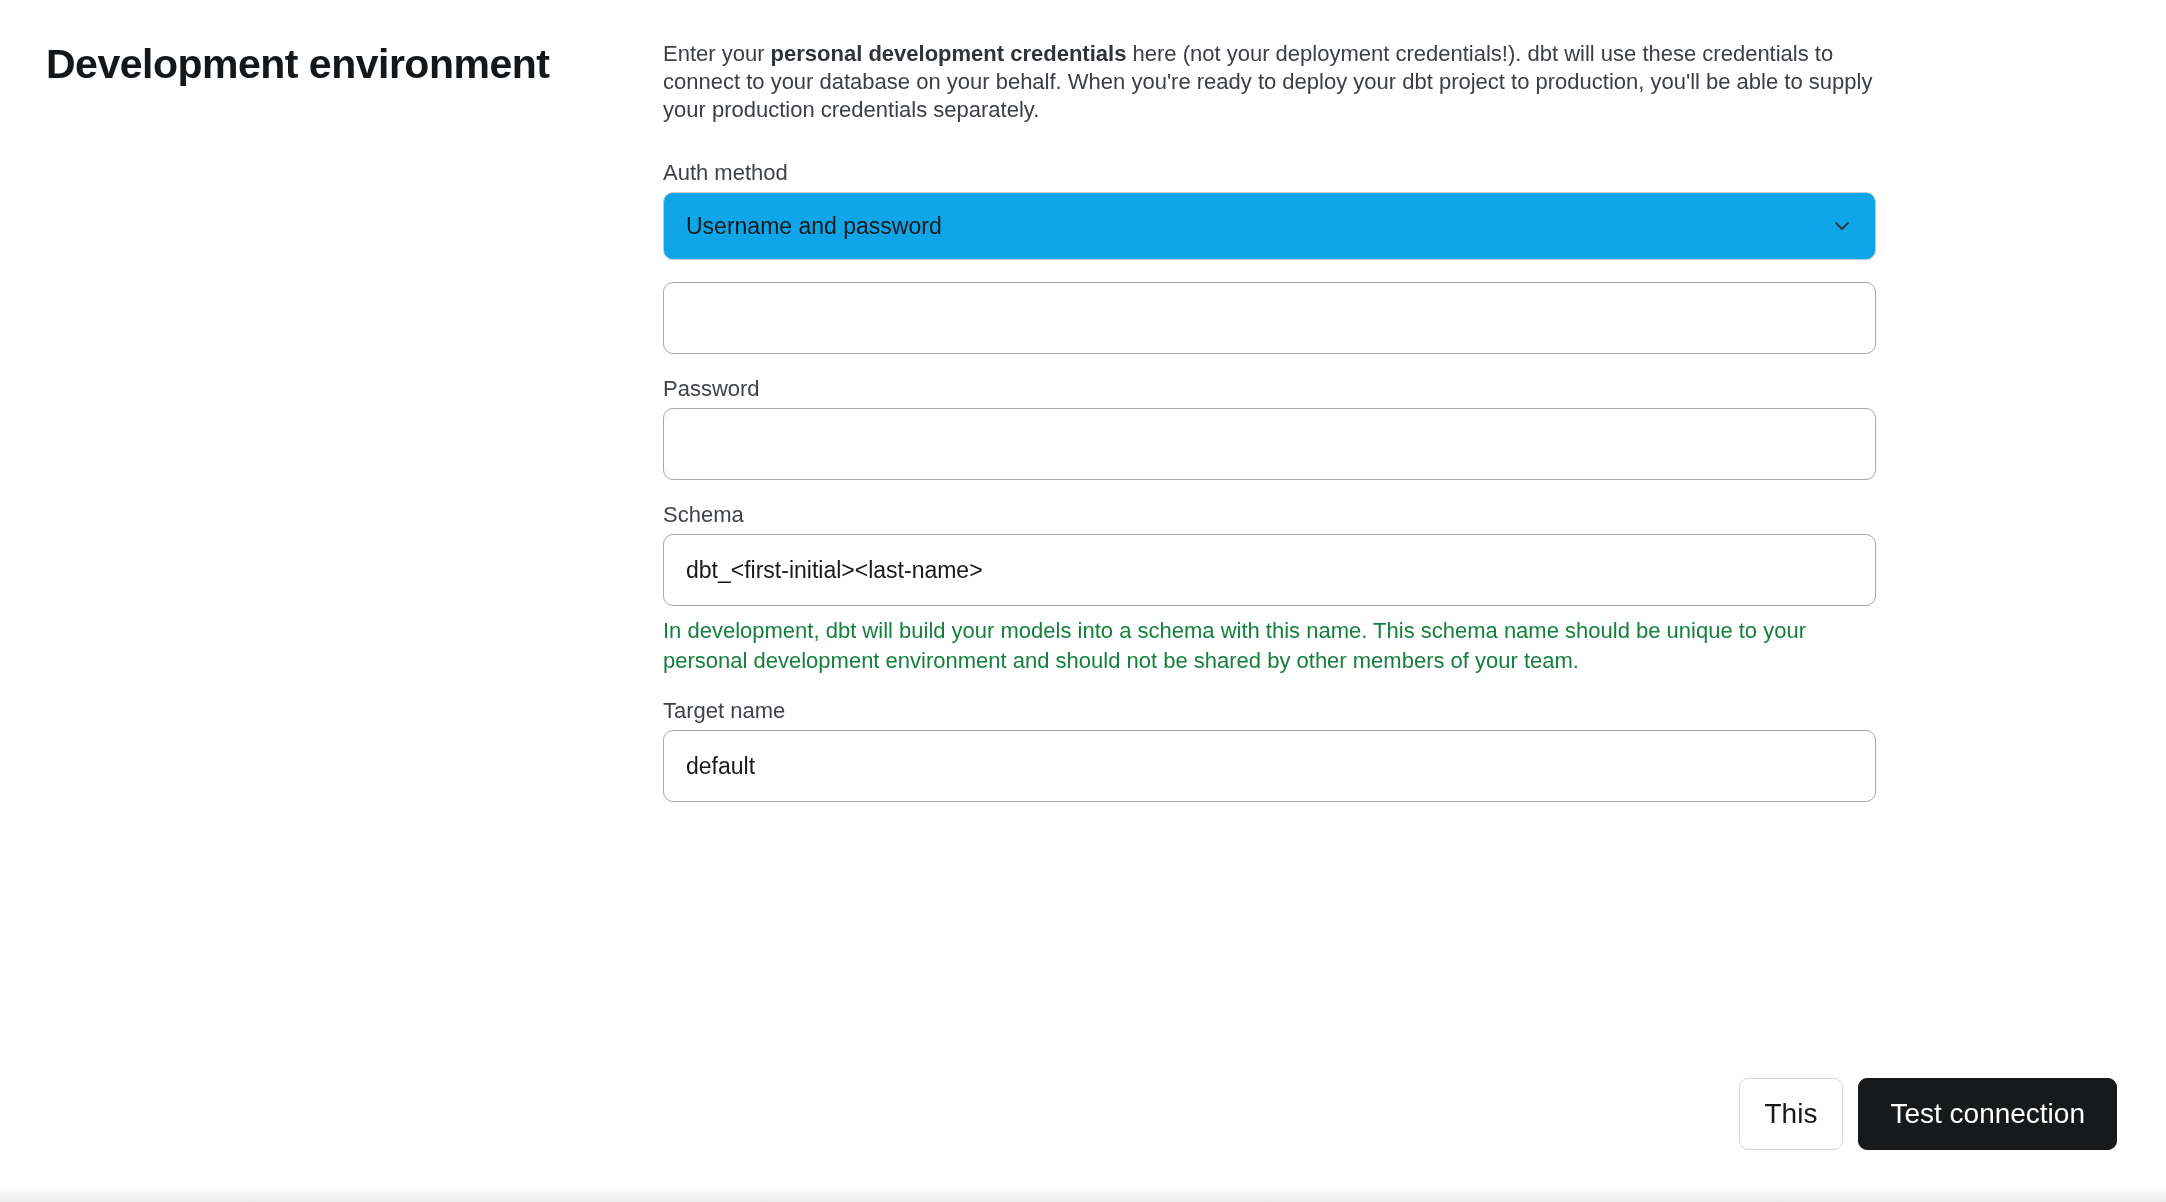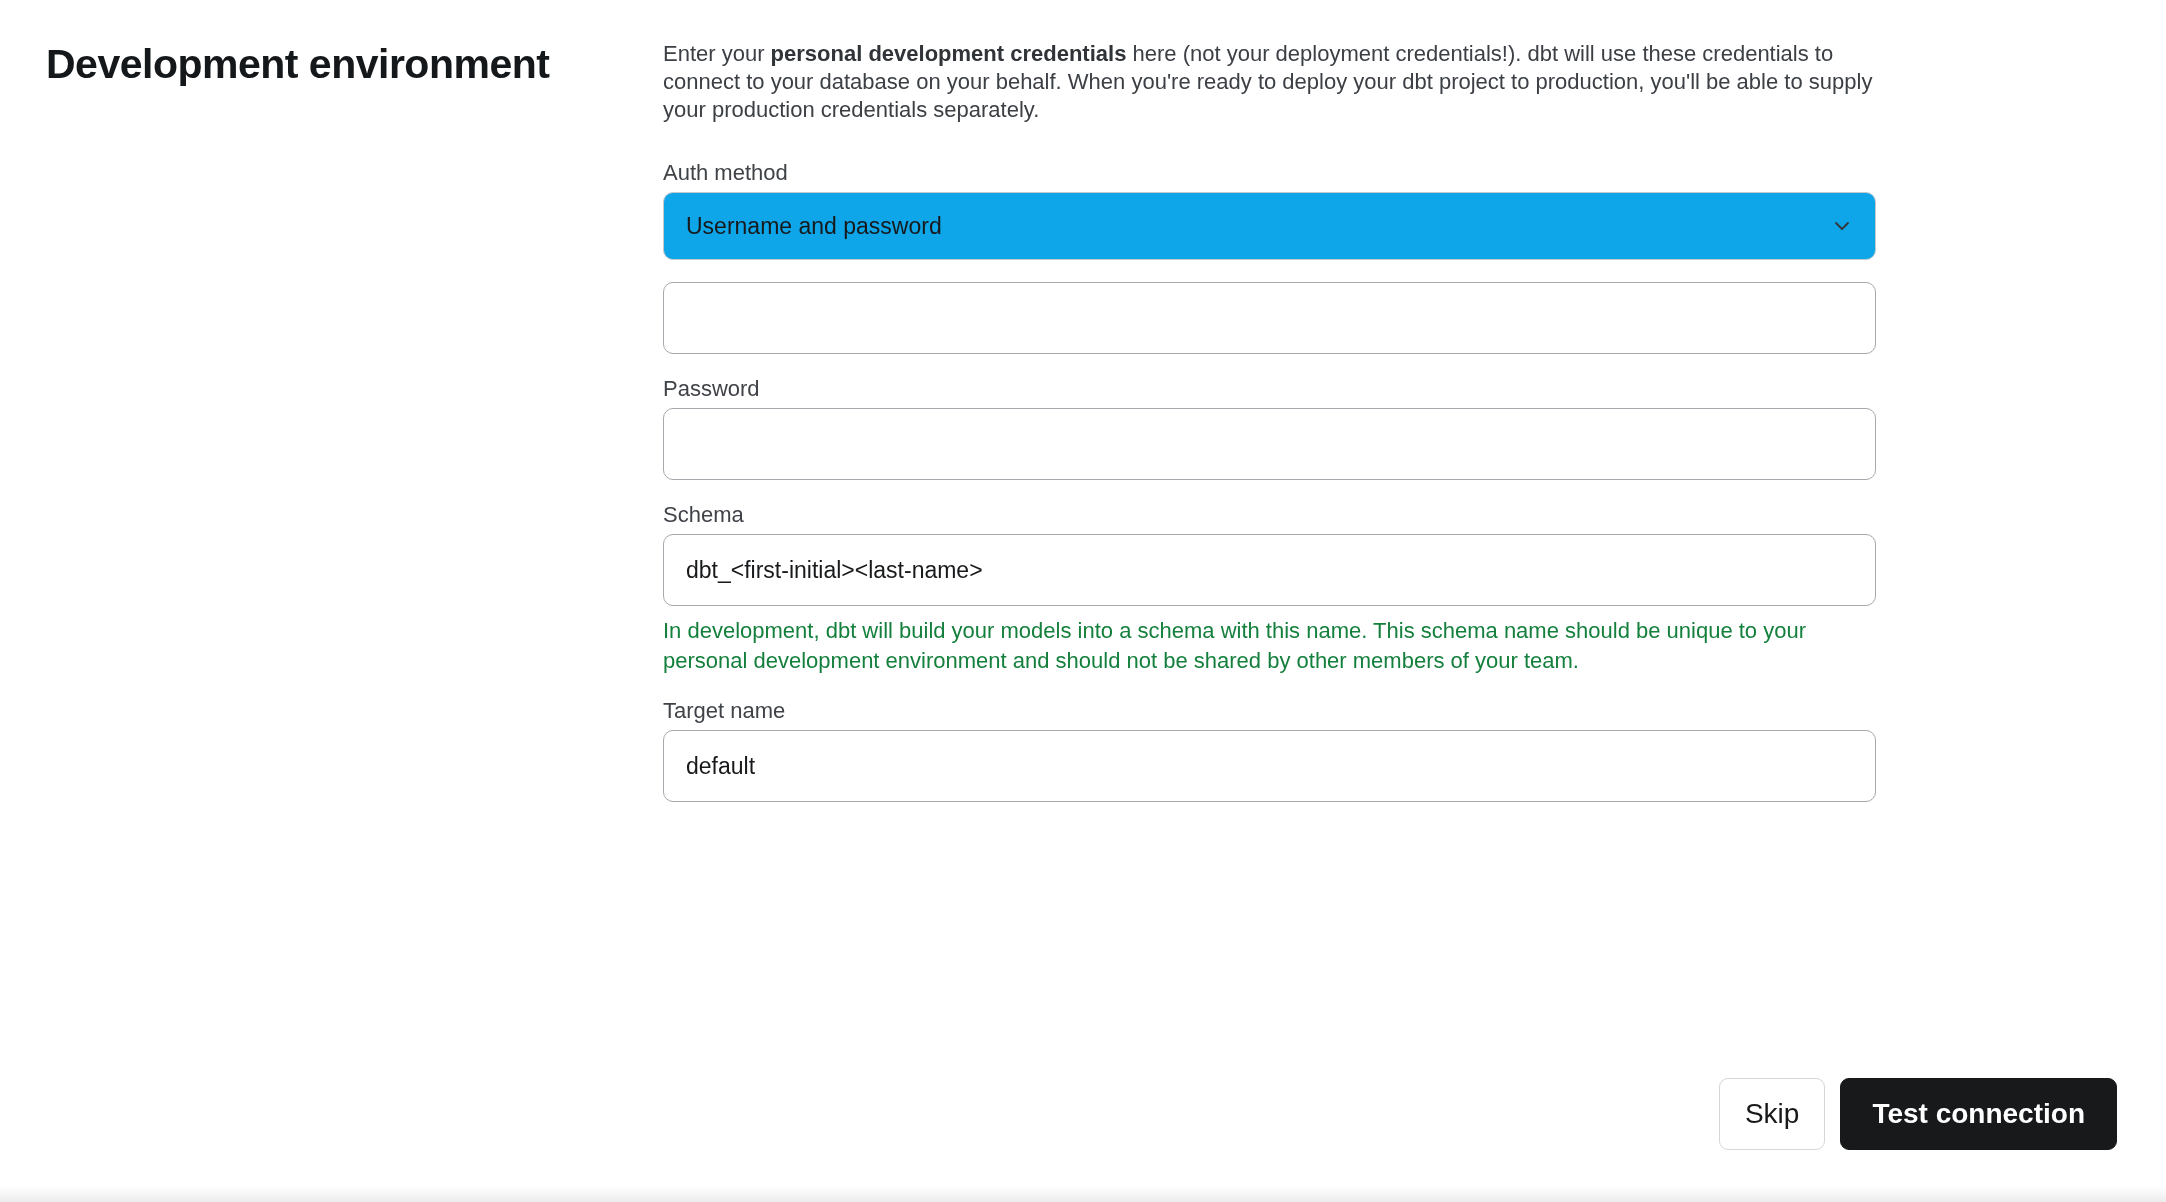--- a/index.html
+++ b/index.html
@@ -113,21 +113,21 @@
     border: 1px solid #d4d7da;
     color: #17191b;
     padding: 0 25px;
     font-weight: 400;
   }
   .btn-primary {
     background: #17191b;
     border: 1px solid #17191b;
     color: #ffffff;
     padding: 0 31px;
-    font-weight: 700;
+    font-weight: 400;
   }
 
   .bottom-edge {
     position: absolute;
     left: 0;
     bottom: 0;
     width: 100%;
     height: 16px;
     background: linear-gradient(#ffffff, #ececec);
   }
@@ -175,17 +175,17 @@
     <div class="form-group" style="margin-top:18px;">
       <label class="field-label">Target name</label>
       <input class="text-input" type="text" value="default" style="">
     </div>
 
 
   </div>
 </div>
 
 <div class="actions">
-  <button class="btn btn-secondary">Skip</button>
+  <button class="btn btn-secondary">This</button>
   <button class="btn btn-primary">Test connection</button>
 </div>
 
 <div class="bottom-edge"></div>
 
 </body></html>

